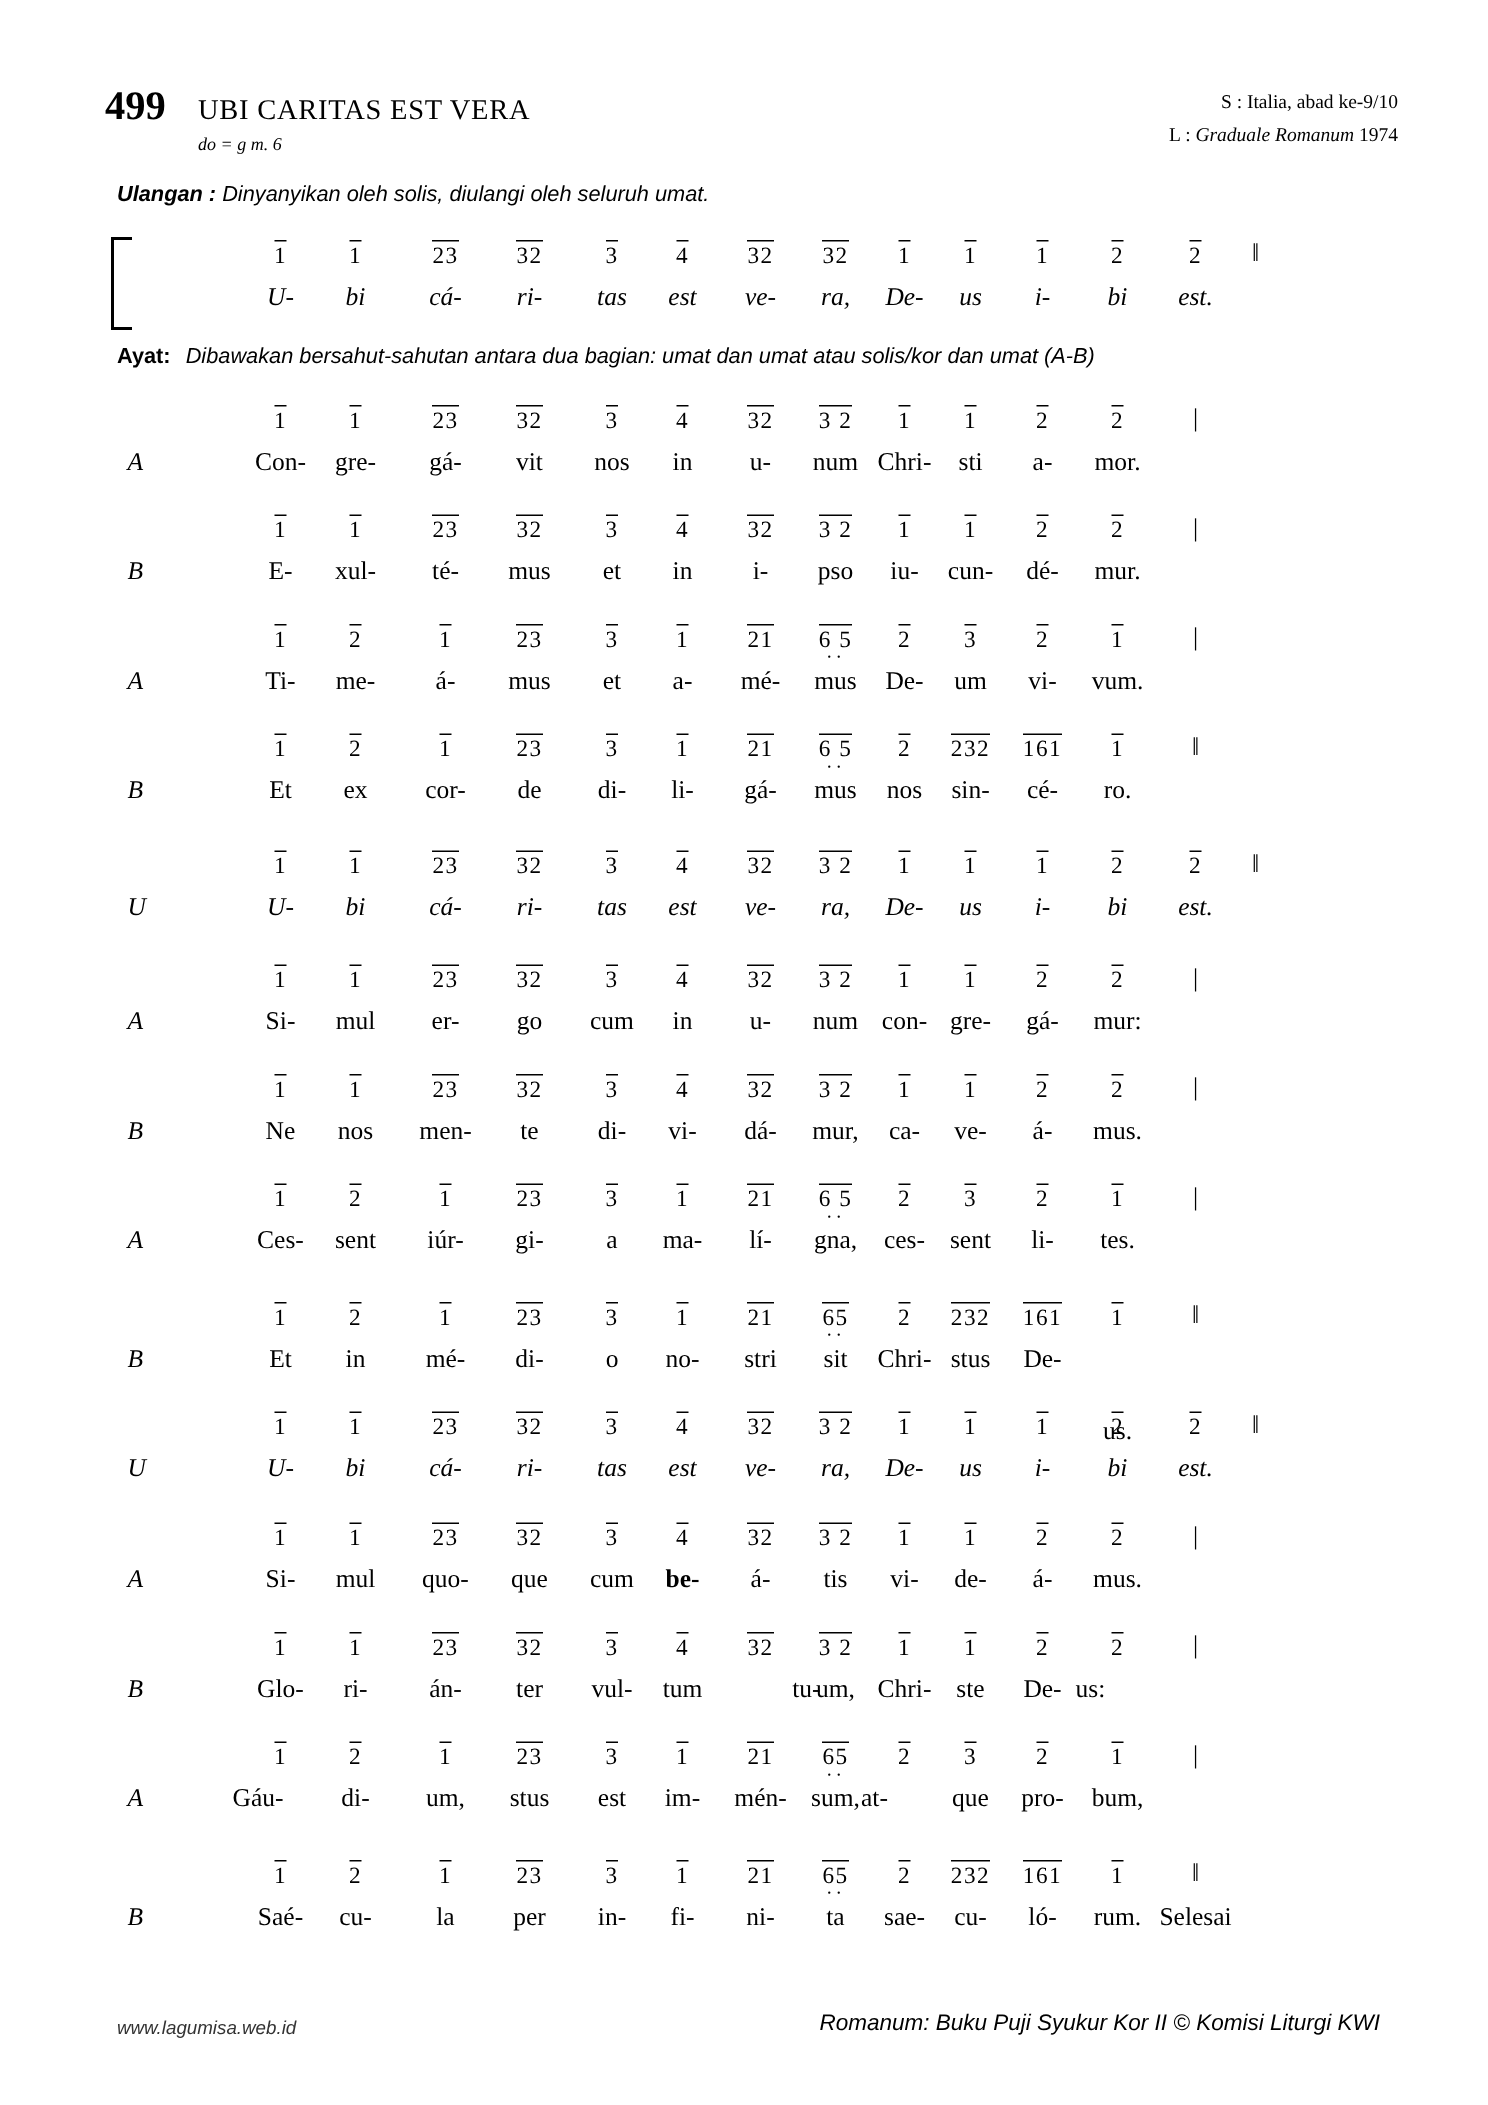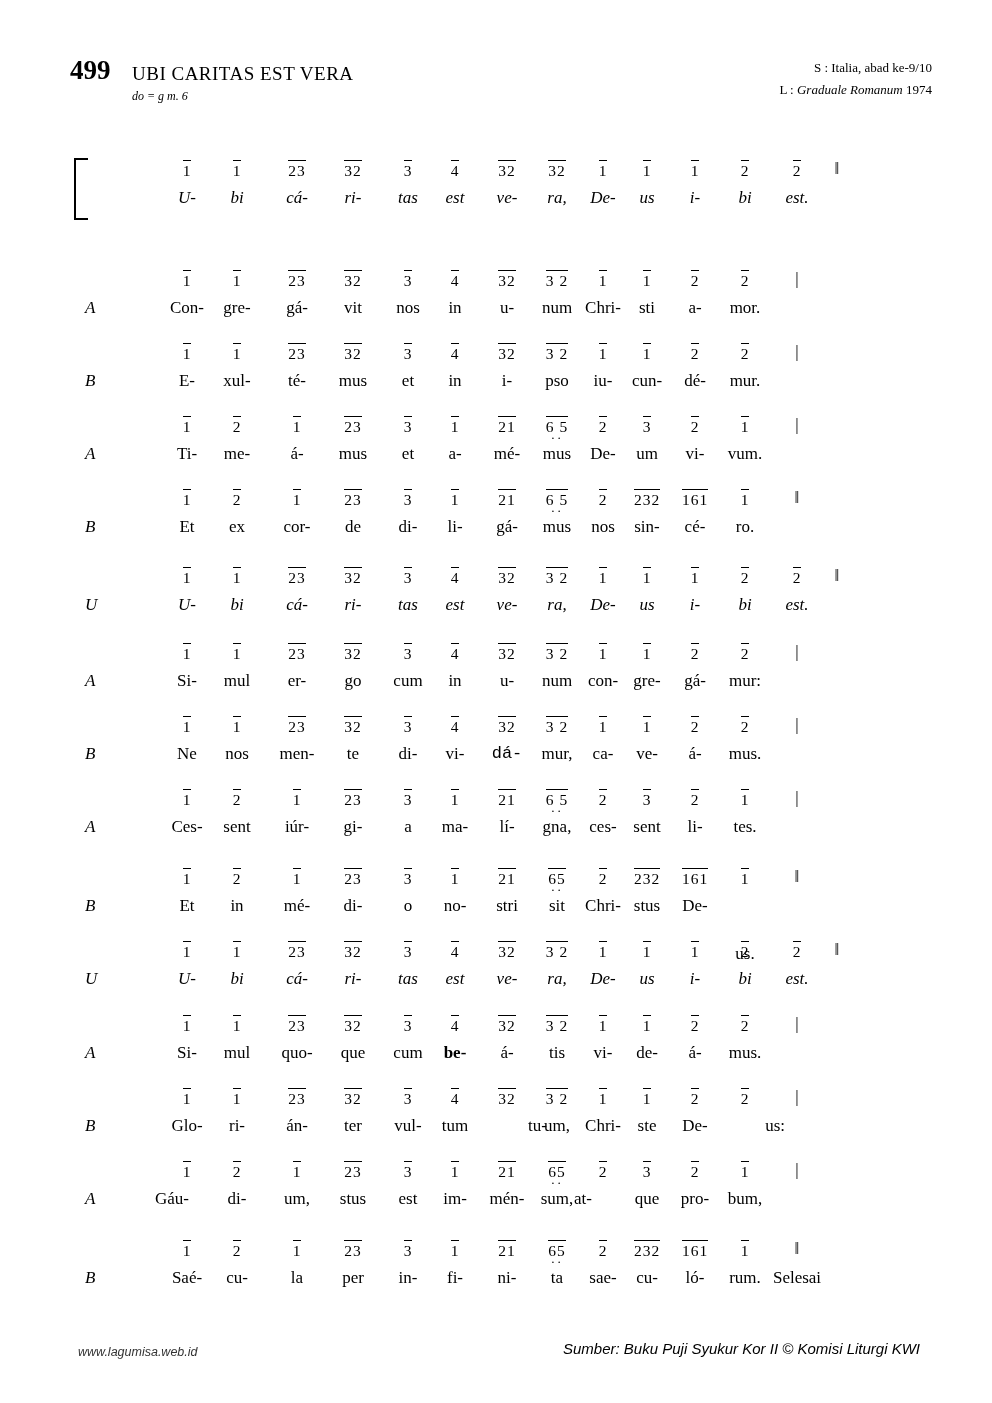--- a/index.html
+++ b/index.html
@@ -193,21 +193,29 @@
 <div class="page">
 
   <div class="header">
     <div class="song-number">499</div>
     <div class="song-title">UBI CARITAS EST VERA</div>
     <div class="song-key">do = g   m. 6</div>
     <div class="src-line1">S : Italia, abad ke-9/10</div>
     <div class="src-line2"><span>L : </span><i>Graduale Romanum</i><span> 1974</span></div>
   </div>
 
-
+  <div class="instruction" id="instr-ulangan">
+    <span class="lbl txt" style="font-style:italic;font-weight:bold;">Ulangan :</span>
+    <span class="txt">Dinyanyikan oleh solis, diulangi oleh seluruh umat.</span>
+  </div>
+
+  <div class="instruction" id="instr-ayat">
+    <span class="lbl">Ayat:</span>
+    <span class="txt">Dibawakan bersahut-sahutan antara dua bagian: umat dan umat atau solis/kor dan umat (A-B)</span>
+  </div>
 
   <div class="brace">
     <div class="brace-shape"></div>
   </div>
 
   <div id="staves-root">
       <div class="stave" style="top: 158px;">
         <div class="notes">
           <div class="cell note" style="left: 40px; width: 44px;"><span class="ov">1</span></div>
           <div class="cell note" style="left: 90px; width: 44px;"><span class="ov">1</span></div>
@@ -451,21 +459,21 @@
           <div class="cell note" style="left: 598px; width: 44px;"><span class="ov">2</span></div>
           <div class="cell bar" style="left: 650px; width: 44px;">|</div>
         </div>
         <div class="lyrics">
           <div class="cell lyric" style="left: 22px; width: 80px;">Ne</div>
           <div class="cell lyric" style="left: 72px; width: 80px;">nos</div>
           <div class="cell lyric" style="left: 132px; width: 80px;">men-</div>
           <div class="cell lyric" style="left: 188px; width: 80px;">te</div>
           <div class="cell lyric" style="left: 243px; width: 80px;">di-</div>
           <div class="cell lyric" style="left: 290px; width: 80px;">vi-</div>
-          <div class="cell lyric" style="left: 342px; width: 80px; font-family: Liberation Mono, monospace;">dá-</div>
+          <div class="cell lyric" style="left: 342px; width: 80px;">dá-</div>
           <div class="cell lyric" style="left: 392px; width: 80px;">mur,</div>
           <div class="cell lyric" style="left: 438px; width: 80px;">ca-</div>
           <div class="cell lyric" style="left: 482px; width: 80px;">ve-</div>
           <div class="cell lyric" style="left: 530px; width: 80px;">á-</div>
           <div class="cell lyric" style="left: 580px; width: 80px;">mus.</div>
         </div>
       </div>
       <div class="stave" style="top: 787px;">
         <div class="part-letter">A</div>
         <div class="notes">
@@ -618,21 +626,21 @@
           <div class="cell lyric" style="left: 72px; width: 80px;">ri-</div>
           <div class="cell lyric" style="left: 132px; width: 80px;">án-</div>
           <div class="cell lyric" style="left: 188px; width: 80px;">ter</div>
           <div class="cell lyric" style="left: 243px; width: 80px;">vul-</div>
           <div class="cell lyric" style="left: 290px; width: 80px;">tum</div>
           <div class="cell lyric" style="left: 342px; width: 80px; text-align: right;">tu-</div>
           <div class="cell lyric" style="left: 392px; width: 80px;">um,</div>
           <div class="cell lyric" style="left: 438px; width: 80px;">Chri-</div>
           <div class="cell lyric" style="left: 482px; width: 80px;">ste</div>
           <div class="cell lyric" style="left: 530px; width: 80px;">De-</div>
-          <div class="cell lyric" style="left: 580px; width: 80px; text-align: right;">us:</div>
+          <div class="cell lyric" style="left: 562px; width: 80px;">us:</div>
         </div>
       </div>
       <div class="stave" style="top: 1159px;">
         <div class="part-letter">A</div>
         <div class="notes">
           <div class="cell note" style="left: 40px; width: 44px;"><span class="ov">1</span></div>
           <div class="cell note" style="left: 90px; width: 44px;"><span class="ov">2</span></div>
           <div class="cell note" style="left: 150px; width: 44px;"><span class="ov">1</span></div>
           <div class="cell note" style="left: 206px; width: 44px;"><span class="ov">23</span></div>
           <div class="cell note" style="left: 261px; width: 44px;"><span class="ov">3</span></div>
@@ -689,14 +697,14 @@
           <div class="cell lyric" style="left: 438px; width: 80px;">sae-</div>
           <div class="cell lyric" style="left: 482px; width: 80px;">cu-</div>
           <div class="cell lyric" style="left: 530px; width: 80px;">ló-</div>
           <div class="cell lyric" style="left: 580px; width: 80px;">rum.</div>
           <div class="cell lyric" style="left: 632px; width: 80px;">Selesai</div>
         </div>
       </div>
     </div>
 
   <div class="footer-left">www.lagumisa.web.id</div>
-  <div class="footer-right">Sumber: Buku Puji Syukur Kor II © Komisi Liturgi KWI</div>
+  <div class="footer-right">Romanum: Buku Puji Syukur Kor II © Komisi Liturgi KWI</div>
 </div>
 
 </body></html>

